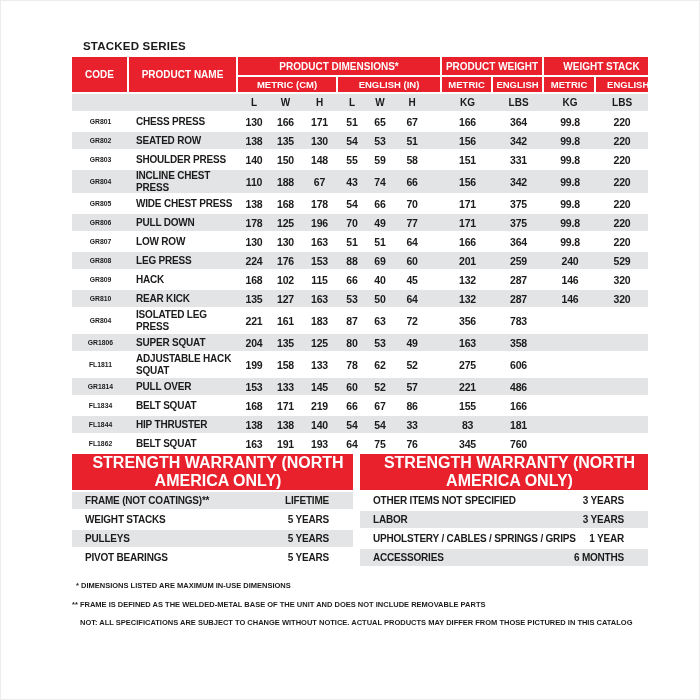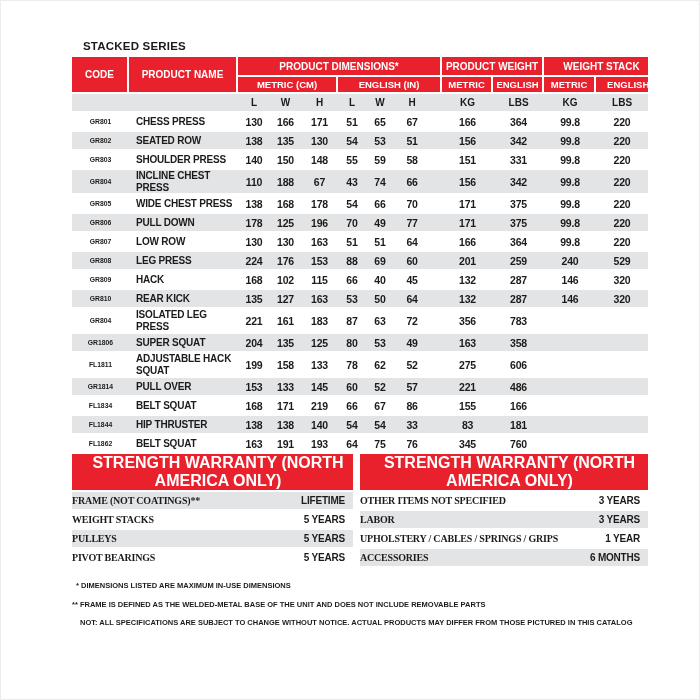--- a/index.html
+++ b/index.html
@@ -48,22 +48,22 @@
   }
   td.num { font-size:10.5px; text-align:center; letter-spacing:-0.2px; }
   table.main td:nth-child(8), table.main tr.h3 td:nth-child(8) { padding-right:12px; }
 
   .warr-wrap { display:flex; gap:7px; }
   table.warr th { font-size:16px; height:32px; border-right:none; }
   table.warr td {
     height:19px; border-bottom:2px solid #ffffff; font-weight:bold;
     font-size:10px; vertical-align:middle; letter-spacing:-0.2px;
   }
-  table.warr td.label { text-align:left; white-space:nowrap;font-family:Liberation Serif, serif; }
-  table.warr td.value { text-align:right; padding-right:8px; white-space:nowrap; }
+  table.warr td.label { text-align:left; padding-left:13px; white-space:nowrap; }
+  table.warr td.value { text-align:right; padding-right:24px; white-space:nowrap; }
   table.warr-left  { width:281px; }
   table.warr-right { width:288px; }
 
   .footnotes { margin-top:13px; }
   .footnote {
     font-size:7.5px; font-weight:bold; margin-bottom:9.5px; letter-spacing:0;
   }
   .fn-0 { padding-left:4px; }
   .fn-1 { padding-left:0; }
   .fn-2 { padding-left:8px; }

